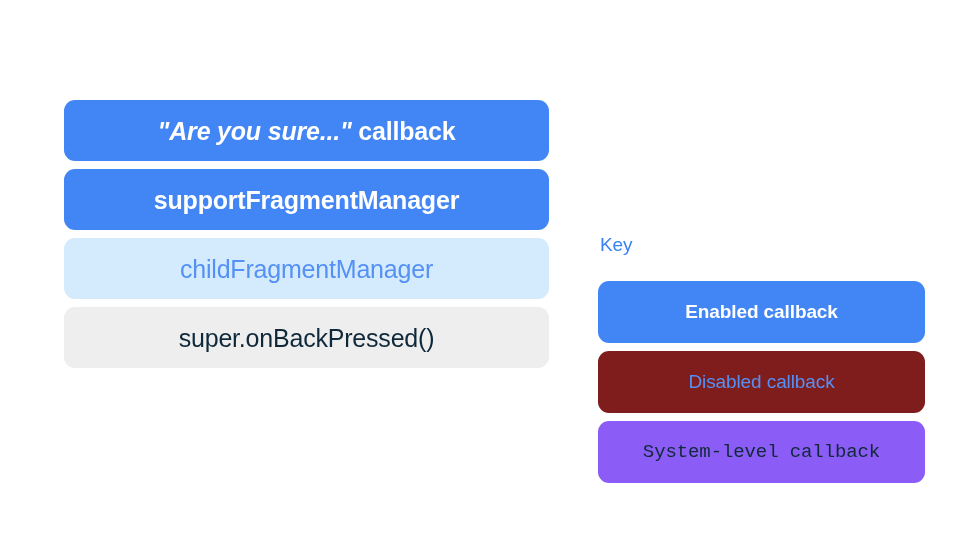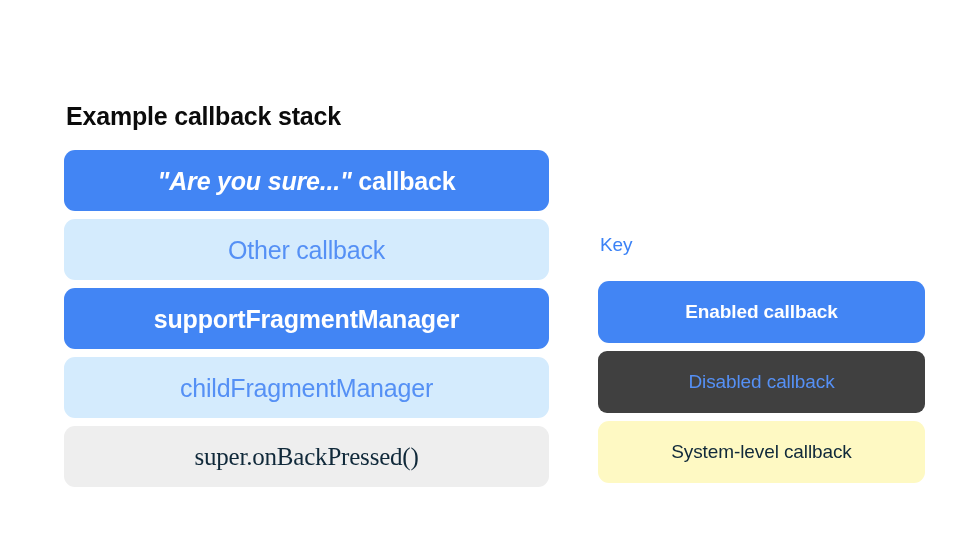--- a/index.html
+++ b/index.html
@@ -81,21 +81,20 @@
     color: #5590f5;
     font-weight: 400;
   }
 
   .bar.system {
     background: #eeeeee;
   }
   .bar.system .bar-label {
     color: #10293a;
     font-weight: 400;
-    font-family: Liberation Serif, serif;
   }
 
   
   .quoted {
     font-style: italic;
     font-weight: 700;
   }
   .quoted + .plain {
     font-style: normal;
     font-weight: 700;
@@ -139,44 +138,40 @@
 
   .key-label {
     font-size: 19px;
     line-height: 24px;
     letter-spacing: -0.1px;
   }
 
   .key-item.enabled { background: #4285f4; }
   .key-item.enabled .key-label { color: #ffffff; font-weight: 700; }
 
-  .key-item.disabled { background: #404040; border-radius: 9px; }
+  .key-item.disabled { background: #7f1d1d; }
   .key-item.disabled .key-label { color: #5590f5; font-weight: 400; }
 
-  .key-item.system { background: #fef9c3; }
+  .key-item.system { background: #8b5cf6; font-family: Liberation Mono, monospace; }
   .key-item.system .key-label { color: #10293a; font-weight: 400; }
 </style>
 </head>
 <body>
 
 <div class="canvas">
 
   <section class="stack-panel">
 
-    <h1 class="panel-title">Example callback stack</h1>
 
     <div class="stack-list">
 
       <div class="bar enabled">
         <span class="bar-label"><span class="quoted">"Are you sure..."</span><span class="plain"> callback</span></span>
       </div>
 
-      <div class="bar disabled">
-        <span class="bar-label">Other callback</span>
-      </div>
 
       <div class="bar enabled">
         <span class="bar-label">supportFragmentManager</span>
       </div>
 
       <div class="bar disabled">
         <span class="bar-label">childFragmentManager</span>
       </div>
 
       <div class="bar system">

